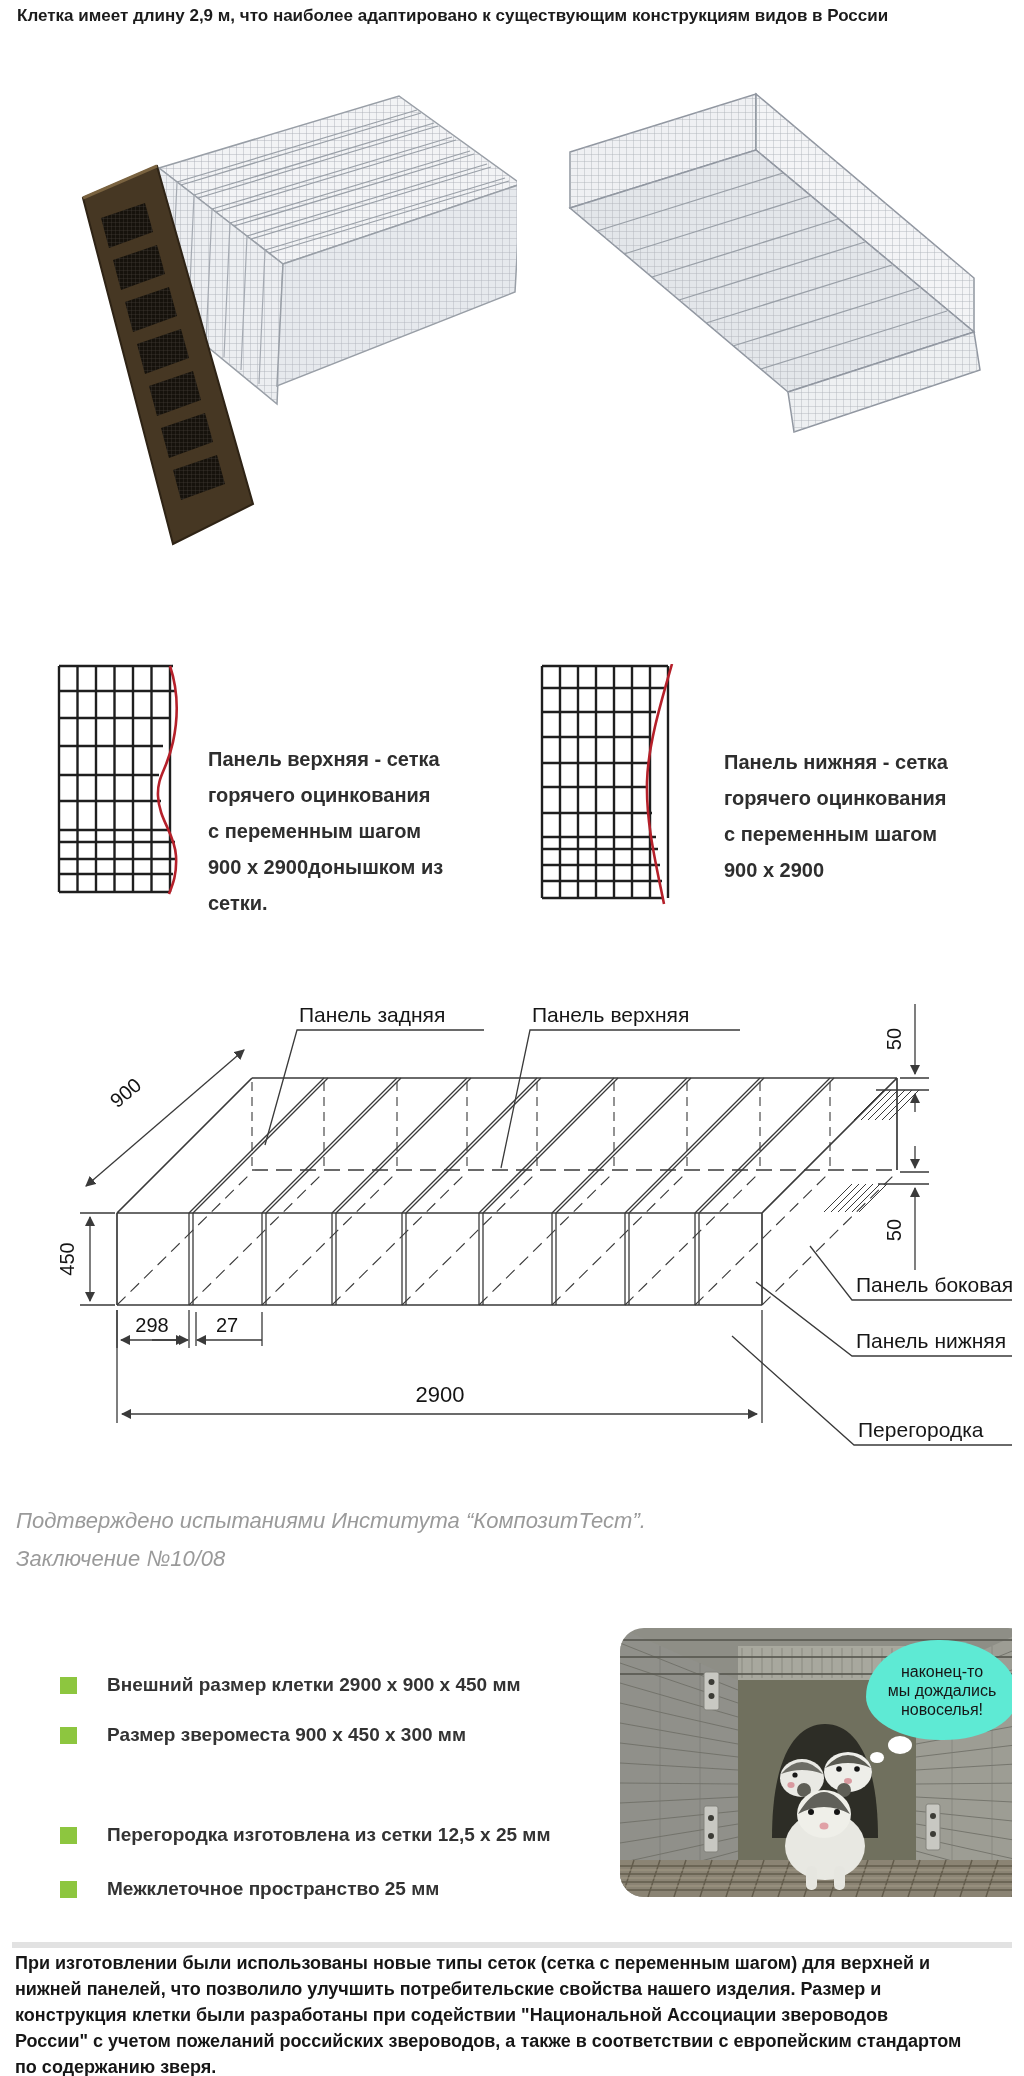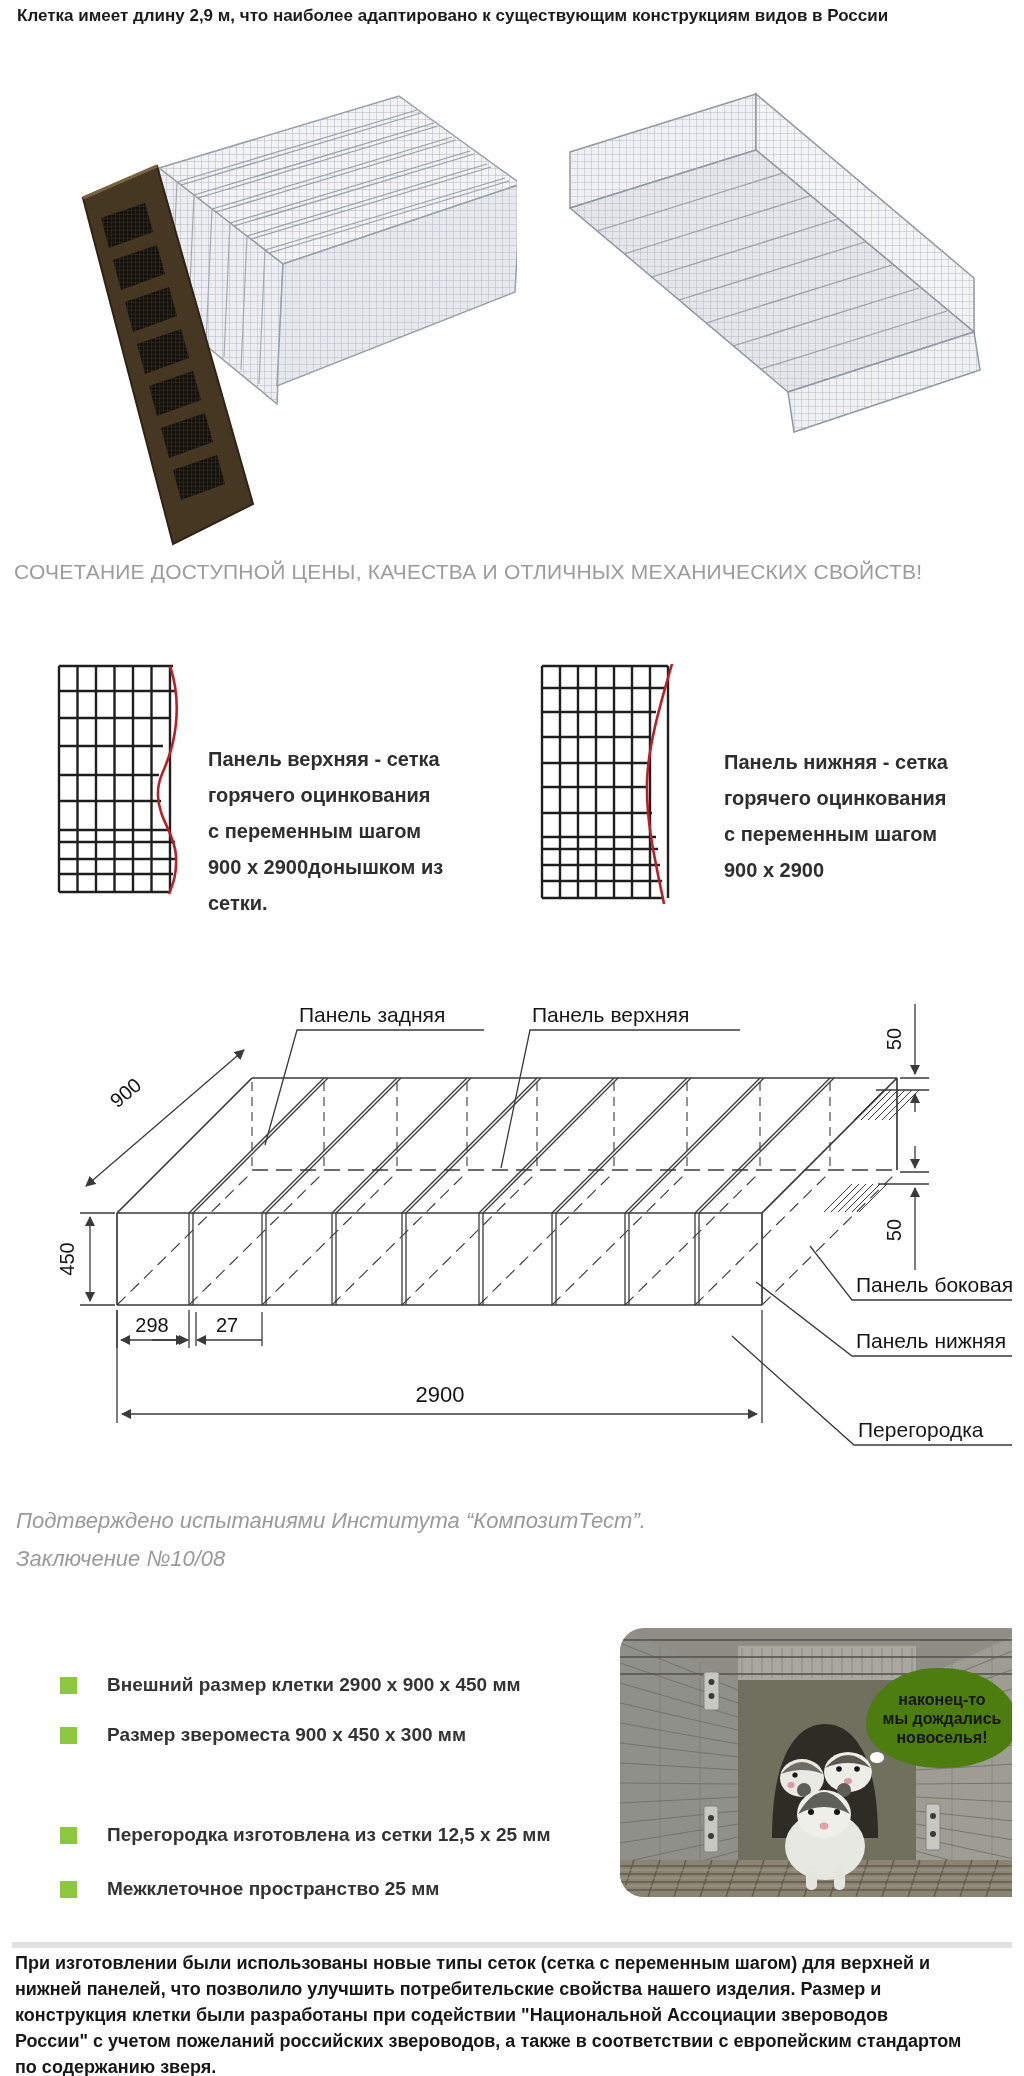--- a/index.html
+++ b/index.html
@@ -11,23 +11,23 @@
   .panel-desc{position:absolute;font-size:20px;font-weight:bold;color:#2e2e2e;line-height:36px;white-space:pre-line;}
   .panel-desc.left{left:196px;top:741px;width:260px;}
   .panel-desc.right{left:712px;top:744px;width:250px;}
   .gridsvg{position:absolute;}
   .drawing{position:absolute;left:0;top:940px;}
   .quote{position:absolute;left:4px;top:1502px;font-style:italic;font-size:22px;color:#9a9a9a;line-height:38px;}
   .feature{position:absolute;left:48px;display:flex;align-items:flex-start;}
   .bullet{width:17px;height:17px;background:#8dc63f;display:inline-block;margin-top:3px;flex:0 0 17px;}
   .feature-text{margin-left:30px;font-size:19px;font-weight:bold;color:#333;white-space:nowrap;}
   .ferret{position:absolute;left:608px;top:1628px;width:412px;height:269px;border-radius:24px;overflow:hidden;}
-  .bubble{position:absolute;right:14px;top:12px;width:152px;height:100px;background:#4d7c0f;
+  .bubble{position:absolute;right:14px;top:12px;width:152px;height:100px;background:#5eead4;
           border-radius:48% 52% 50% 50%/58% 58% 44% 44%;display:flex;align-items:center;justify-content:center;
-          font-size:16px;line-height:19px;font-weight:bold;color:#161616;text-align:center;white-space:pre-line;margin-top:28px;}
+          font-size:16px;line-height:19px;font-weight:normal;color:#161616;text-align:center;white-space:pre-line;}
   .tail1{position:absolute;right:120px;top:108px;width:24px;height:18px;background:#fff;border-radius:50%;}
   .tail2{position:absolute;right:148px;top:124px;width:14px;height:11px;background:#fff;border-radius:50%;}
   .divider{position:absolute;left:0;top:1942px;width:1024px;height:6px;background:#e2e2e2;}
   .footer{position:absolute;left:3px;top:1950px;width:1020px;font-size:18px;font-weight:bold;color:#161616;
           line-height:26px;white-space:pre-line;}
   svg text{font-family:"Liberation Sans","DejaVu Sans",sans-serif;}
 </style>
 </head>
 <body>
 
@@ -103,21 +103,20 @@
       <polygon points="28,138 214,80 432,262 246,322" fill="#e3e6ea" stroke="#9096a0" stroke-width="1.5"></polygon>
       <polygon points="28,138 214,80 432,262 246,322" fill="url(#meshR)"></polygon>
       <polygon points="246,322 432,262 438,300 252,362" fill="#eef0f2" stroke="#9096a0" stroke-width="1.5"></polygon>
       <polygon points="246,322 432,262 438,300 252,362" fill="url(#meshR)"></polygon>
       <g stroke="#9aa0a8" stroke-width="1.3">
         <path d="M55,161L241,103M82,184L268,126M110,207L296,149M137,230L323,172M164,253L350,195M191,276L377,218M219,299L405,241"></path>
       </g>
     </g>
   </svg>
 
-  <div class="slogan">СОЧЕТАНИЕ ДОСТУПНОЙ ЦЕНЫ, КАЧЕСТВА И ОТЛИЧНЫХ МЕХАНИЧЕСКИХ СВОЙСТВ!</div>
 
   <svg class="gridsvg" style="left:45px;top:664px" width="130" height="236" viewBox="0 0 130 236">
     <g stroke="#1e1e1e" stroke-width="2.4" fill="none">
       <path d="M2,2V228M20.5,2V228M39,2V228M57.5,2V228M76,2V228M94.5,2V228M113,2V228"></path>
       <path d="M2,2H116M2,27H118M2,54H112M2,82H106M2,111H102M2,137H104M2,166H114M2,178H118M2,195H118M2,210H116M2,228H113"></path>
     </g>
     <path d="M113,2 C121,26 122,50 116,78 C110,106 100,112 101,132 C102,156 118,170 119,192 C120,210 116,220 112,230" fill="none" stroke="#b5202a" stroke-width="2.6"></path>
   </svg>
   <div class="panel-desc left">Панель верхняя - сетка
 горячего оцинкования

